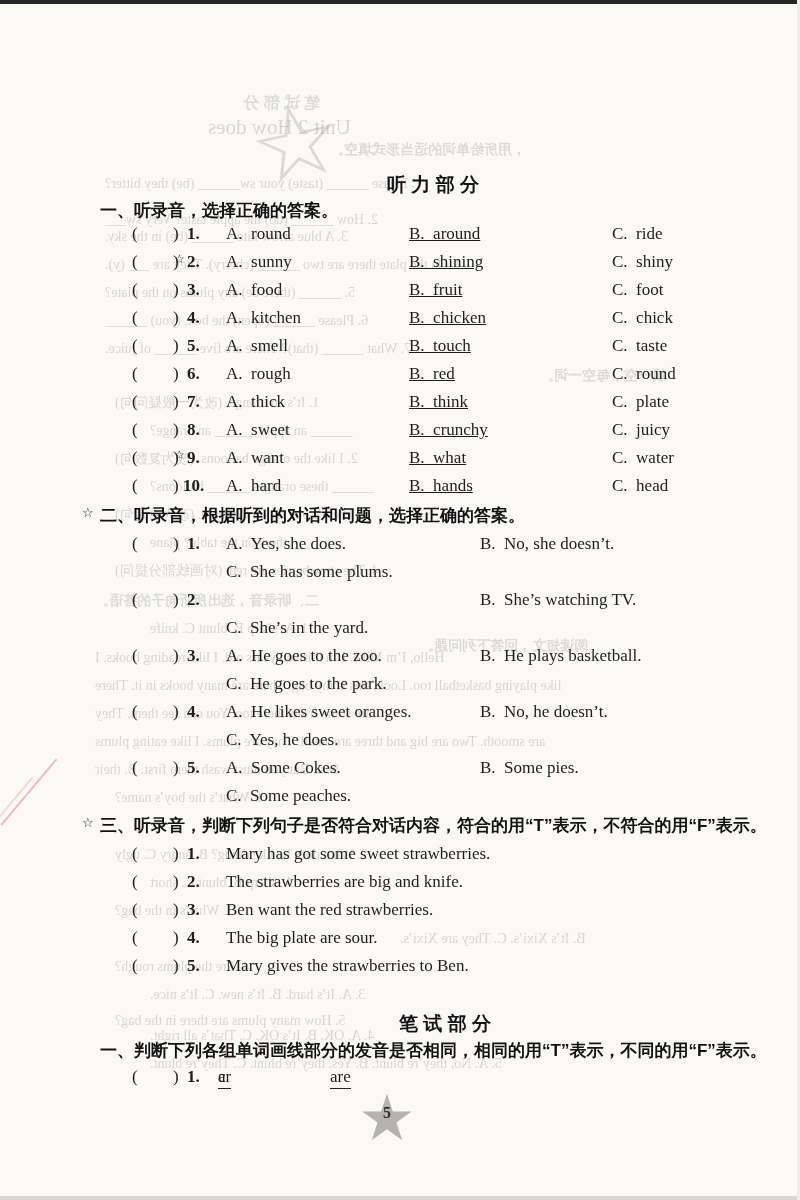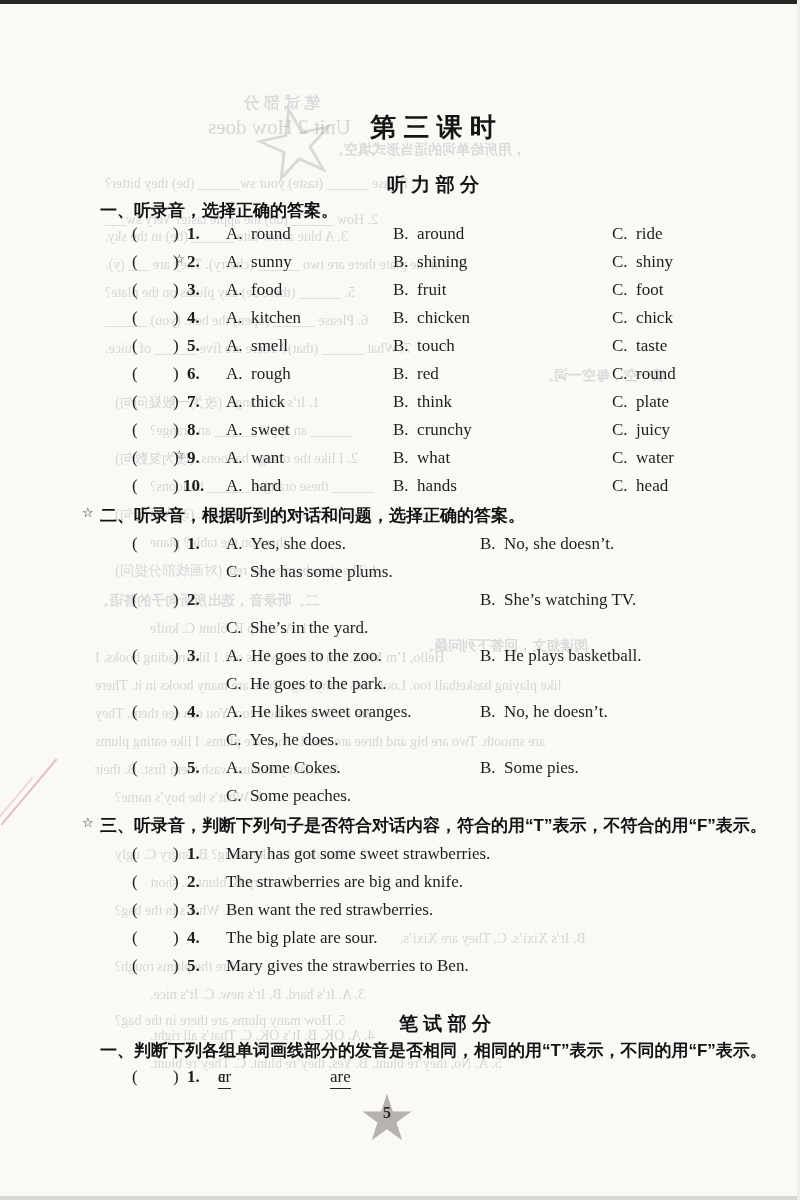--- a/index.html
+++ b/index.html
@@ -26,21 +26,21 @@
          font-size:19px;color:#141414;white-space:nowrap;}
   .sec-header{position:absolute;left:100px;font-family:"Liberation Sans","DejaVu Sans",sans-serif;
          font-weight:bold;font-size:17px;color:#121212;white-space:nowrap;}
   .hstar{position:absolute;left:-18px;top:1px;font-size:13px;font-weight:normal;}
 
   .row{position:absolute;left:0;width:800px;height:24px;font-size:17px;}
   .row span{position:absolute;top:0;white-space:pre;}
   .po{left:132px;} .pc{left:173px;}
   .num{left:187px;font-weight:bold;}
   .qstar{left:174px;top:-4px;font-size:12px;}
-  .ca{left:226px;} .cb{left:393px;} .cc{left:612px;} .cb2{left:480px;}
+  .ca{left:226px;} .cb{left:409px;text-decoration:underline;} .cc{left:612px;} .cb2{left:480px;}
   .w1{left:218px;} .w2{left:330px;}
   .u{border-bottom:1.3px solid #222;padding-bottom:1px;}
 
   .page-star{position:absolute;left:352px;top:1086px;width:70px;text-align:center;
              font-size:64px;line-height:64px;color:#b6b3ae;
              font-family:"DejaVu Sans",sans-serif;}
   .page-num{position:absolute;left:352px;top:1104px;width:70px;text-align:center;
             font-size:16px;font-weight:bold;color:#2e2e2e;}
 
   .scratch{position:absolute;height:2px;background:rgba(198,108,120,.42);}
@@ -88,21 +88,20 @@
     <div class="bleed" style="top:987px;left:150px">3. A. It’s hard.   B. It’s new.   C. It’s nice.</div>
     <div class="bleed" style="top:1013px;left:115px">5. How many plums are there in the bag?</div>
     <div class="bleed" style="top:1028px;left:150px">4. A. OK.   B. It’s OK.   C. That’s all right.</div>
     <div class="bleed" style="top:1056px;left:150px">5. A. No, they’re blunt.   B. Yes, they’re blunt.   C. They’re blunt.</div>
   </div>
 
   <div class="deco-star">☆</div>
   <div class="scratch s1"></div>
   <div class="scratch s2"></div>
 
-  <h1 class="title">第 三 课 时</h1>
   <h2 class="part-heading" style="left:333px;top:172px">听 力 部 分</h2>
 
   <div class="sec-header" style="top:199px">
     <span>一、听录音，选择正确的答案。</span>
   </div>
 
   <div class="row" style="top:224px">
     <span class="po">(</span>
       <span class="pc">)</span>
       <span class="num">1.</span>

